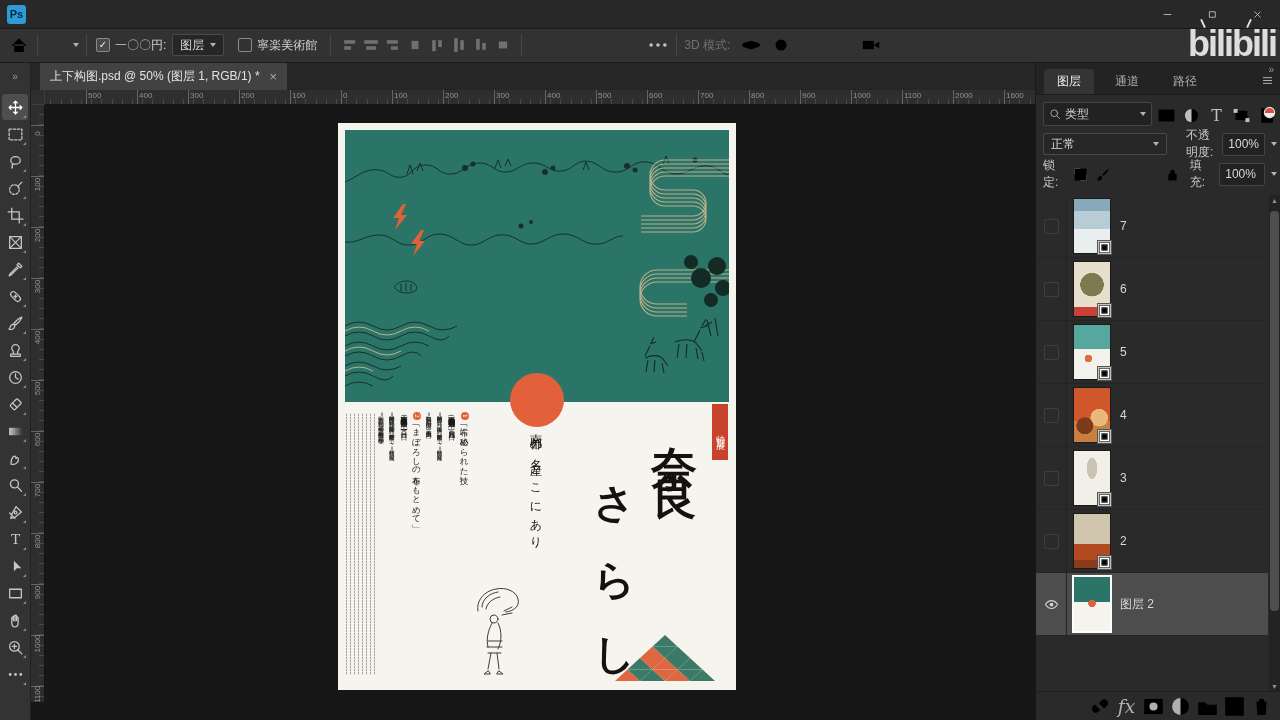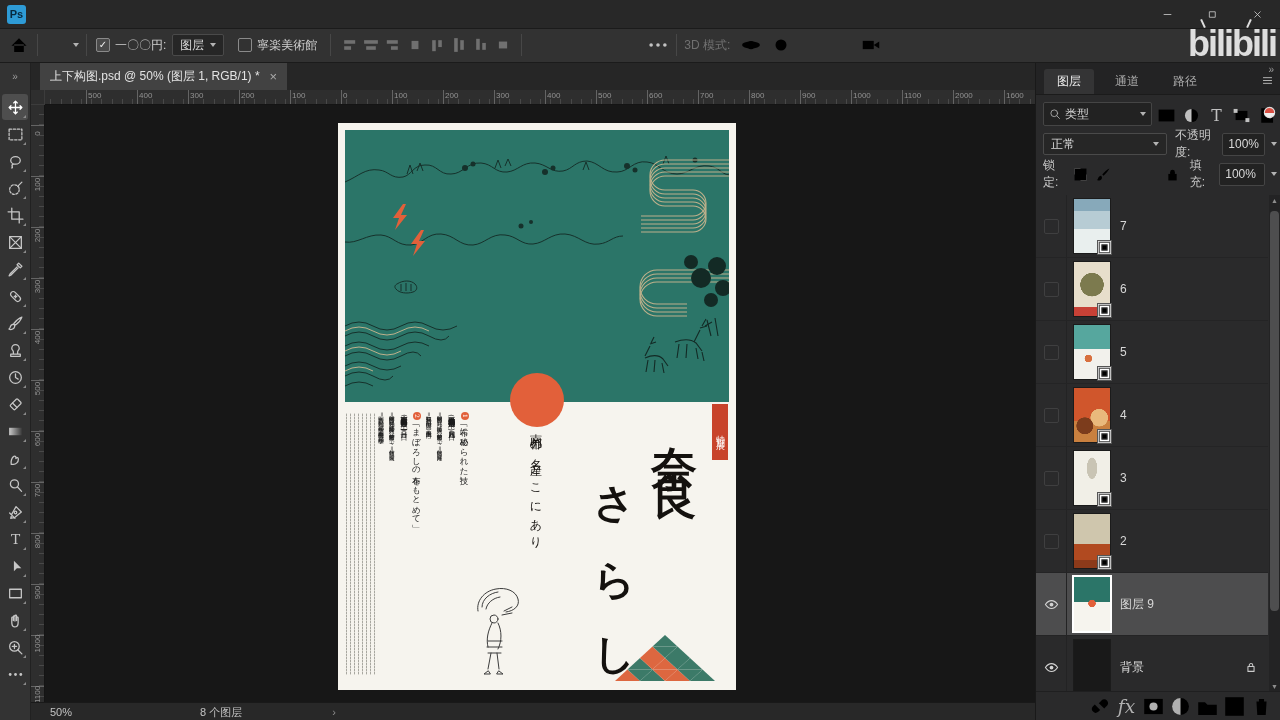--- a/index.html
+++ b/index.html
@@ -631,25 +631,20 @@
         <polygon points="13.5,34.5 1,46 26,46" fill="#dd6740"></polygon>
         <polygon points="13.5,34.5 38.5,34.5 26,46" fill="#3c7a68"></polygon>
         <polygon points="38.5,34.5 26,46 51,46" fill="#3c7a68"></polygon>
         <polygon points="38.5,34.5 63.5,34.5 51,46" fill="#dd6740"></polygon>
         <polygon points="63.5,34.5 51,46 76,46" fill="#dd6740"></polygon>
         <polygon points="63.5,34.5 88.5,34.5 76,46" fill="#3c7a68"></polygon>
         <polygon points="88.5,34.5 76,46 101,46" fill="#3c7a68"></polygon>
       </svg>
   </div>
 
-  <div class="statusbar">
-    <span class="status-zoom">50%</span>
-    <span class="status-info">8 个图层</span>
-    <span class="status-chev">›</span>
-  </div>
 
   <div id="panel">
     <div class="tabs-strip"></div>
     <div class="panel-collapse">»</div>
     <div id="panel-tabs">
         <div class="panel-tab active" style="left: 8px;">图层</div>
         <div class="panel-tab" style="left: 66px;">通道</div>
         <div class="panel-tab" style="left: 124px;">路径</div>
       </div>
     <div class="panel-menu icon">
@@ -707,21 +702,21 @@
             <path d="M2.6 8.6a5.5 5.5 0 0010.8 0z" fill="#eee" stroke="none"></path>
           </svg>
         </div>
     </div>
 
     <div class="blend-row">
       <div class="select" style="width:108px">
         <span>正常</span>
         <div class="caret" style="margin-left:auto"></div>
       </div>
-      <span class="p-label" style="margin-left:8px">不透明度:</span>
+      <span class="p-label" style="margin-left:19px">不透明度:</span>
       <div class="val-box" style="margin-left:4px;width:36px">
         <span>100%</span>
       </div>
       <div class="caret"></div>
     </div>
 
     <div class="lock-row">
       <span class="p-label">锁定:</span>
       <div id="lock-icons" class="grp">
           <div class="l-icon">
@@ -848,39 +843,21 @@
         <div class="layer-row selected">
           <div class="row-eye">
             <span class="icon">
               <svg viewBox="0 0 16 16">
                 <path d="M1.5 8C3.5 5 5.6 3.8 8 3.8S12.5 5 14.5 8c-2 3-4.1 4.2-6.5 4.2S3.5 11 1.5 8z"></path>
                 <circle cx="8" cy="8" r="2" fill="currentColor" stroke="none"></circle>
               </svg>
             </span>
           </div>
           <div class="thumb thumb1"></div>
-          <span class="lname">图层 9</span>
-        </div>
-        <div class="layer-row">
-          <div class="row-eye">
-            <span class="icon">
-              <svg viewBox="0 0 16 16">
-                <path d="M1.5 8C3.5 5 5.6 3.8 8 3.8S12.5 5 14.5 8c-2 3-4.1 4.2-6.5 4.2S3.5 11 1.5 8z"></path>
-                <circle cx="8" cy="8" r="2" fill="currentColor" stroke="none"></circle>
-              </svg>
-            </span>
-          </div>
-          <div class="thumb thumbBg"></div>
-          <span class="lname">背景</span>
-          <span class="row-lock icon">
-            <svg viewBox="0 0 16 16">
-              <rect x="4.5" y="7.5" width="7" height="5.5"></rect>
-              <path d="M6 7.5V6a2 2 0 014 0v1.5"></path>
-            </svg>
-          </span>
+          <span class="lname">图层 2</span>
         </div>
       </div>
     <div class="scroll">
       <div class="scroll-up">▲</div>
       <div class="scroll-thumb"></div>
       <div class="scroll-down">▼</div>
     </div>
     <div class="panel-bottom" id="panel-bottom">
         <div class="pb-icon dim">
           <svg viewBox="0 0 16 16">

